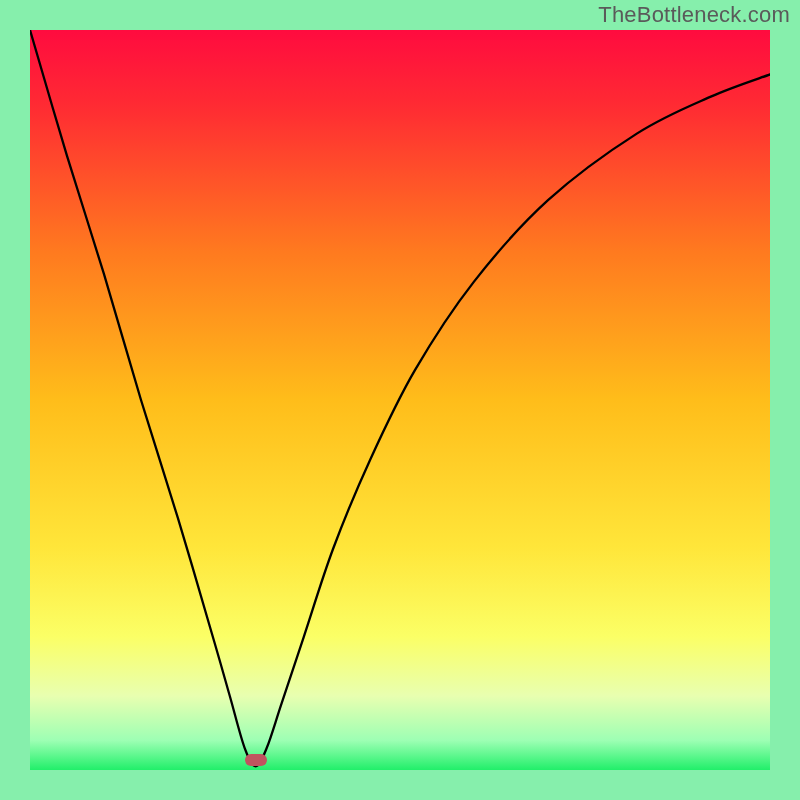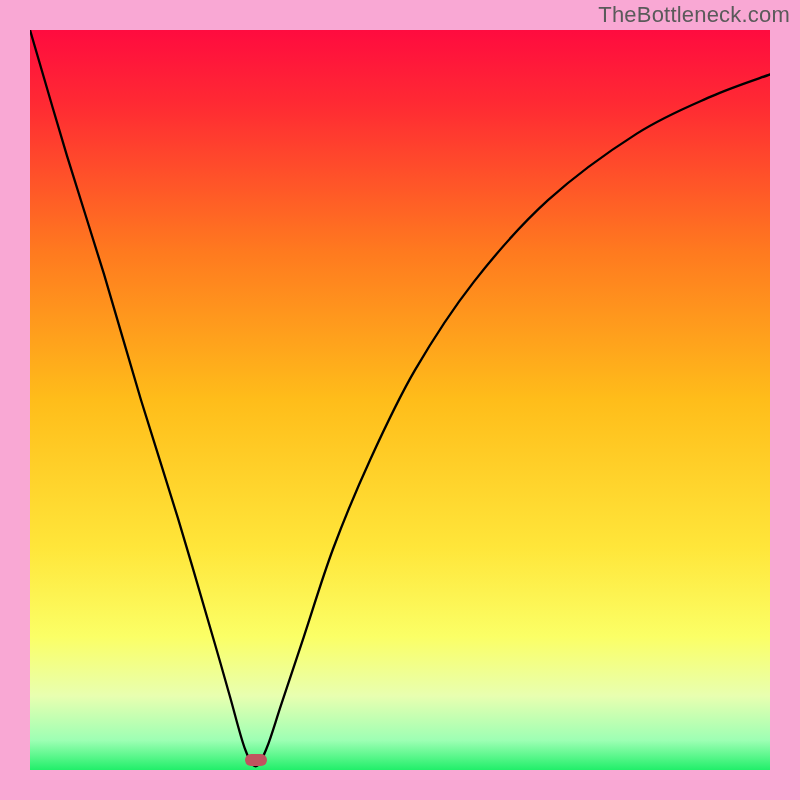--- a/index.html
+++ b/index.html
@@ -8,21 +8,21 @@
     width: 800px;
     height: 800px;
     overflow: hidden;
     background: #ffffff;
     font-family: Arial, Helvetica, sans-serif;
   }
   .outer {
     position: relative;
     width: 800px;
     height: 800px;
-    background: #f9a8d4;
+    background: #86efac;
   }
   .watermark {
     position: absolute;
     top: 2px;
     right: 10px;
     font-size: 22px;
     font-weight: 500;
     color: #5a5a5a;
     z-index: 10;
     letter-spacing: 0.2px;

